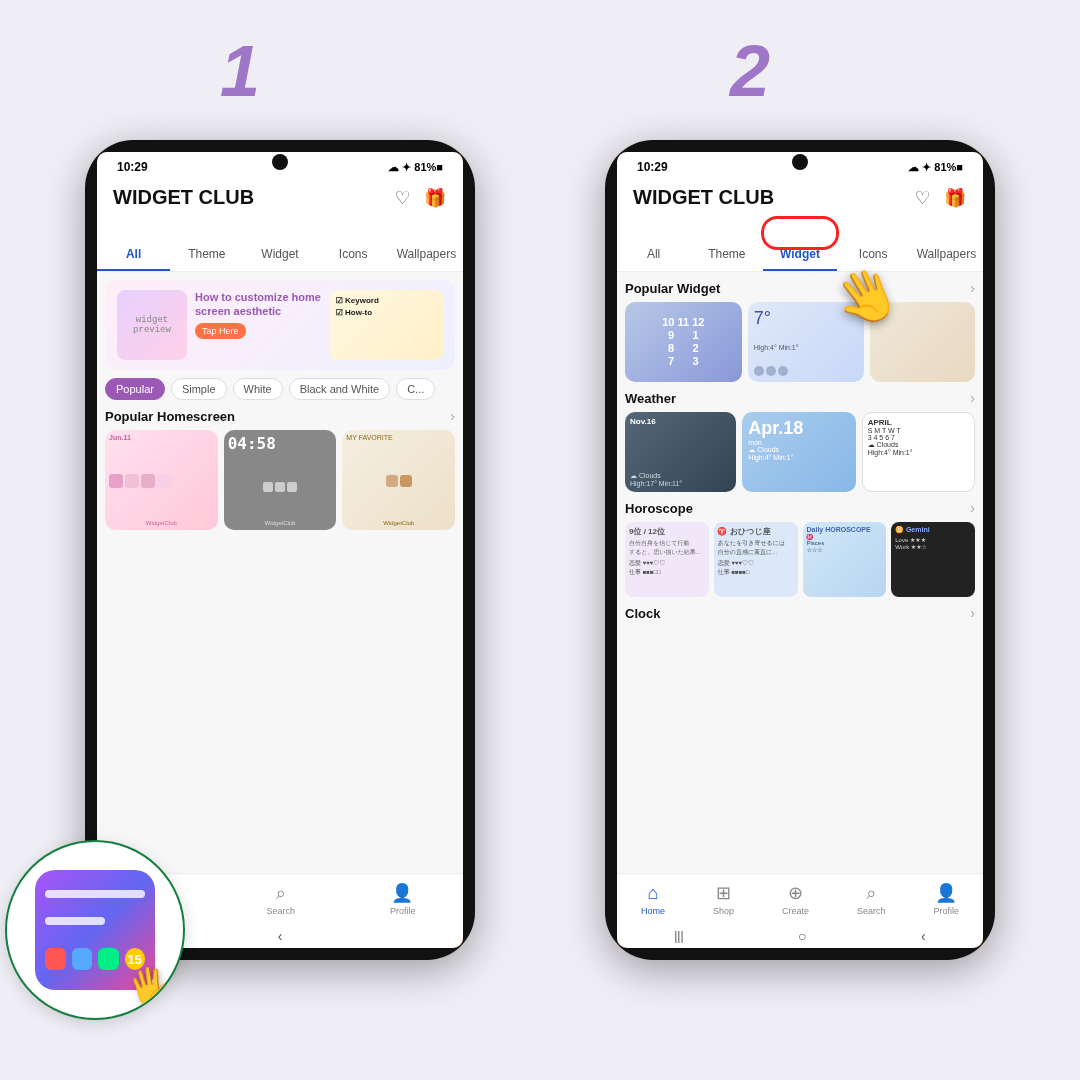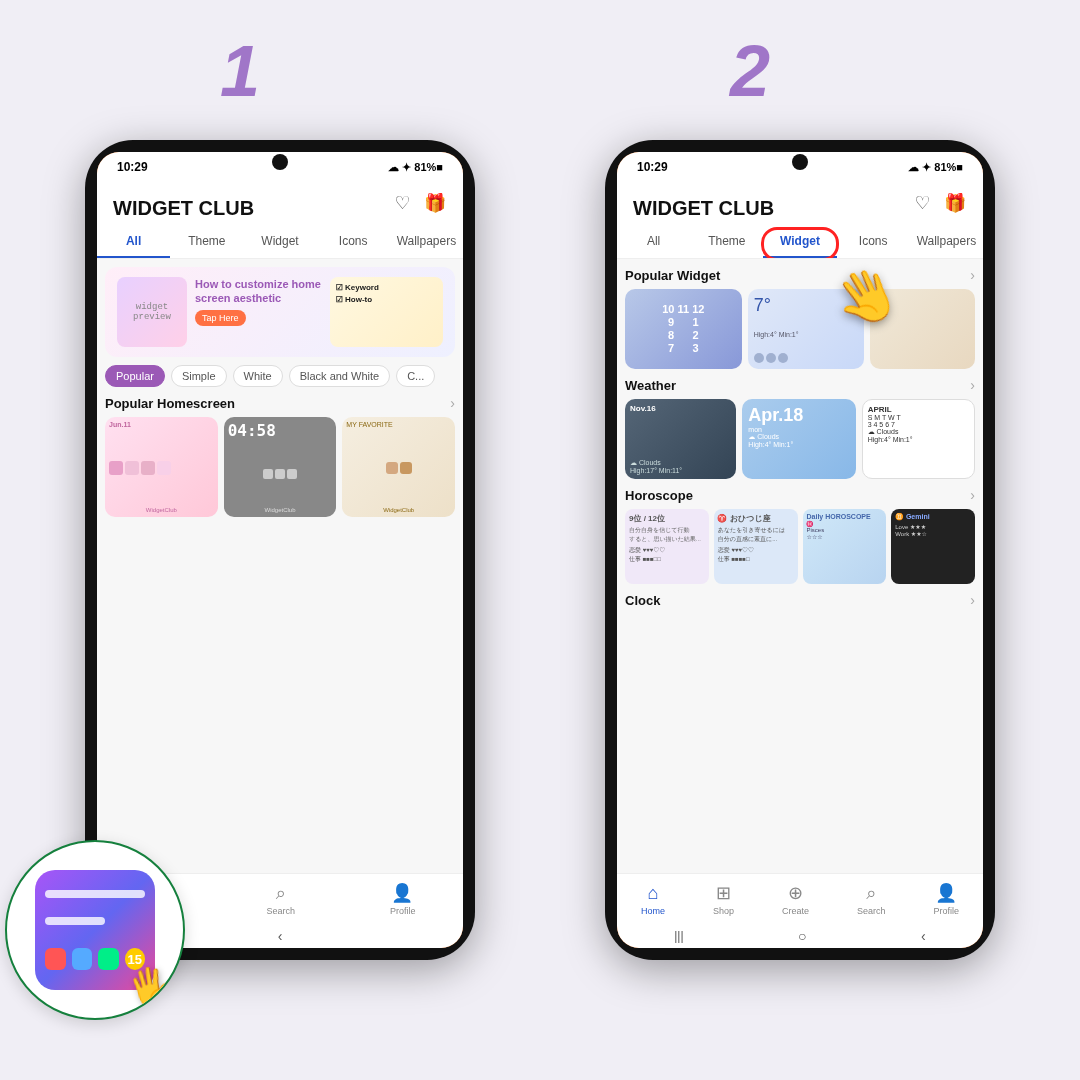--- a/index.html
+++ b/index.html
@@ -47,21 +47,21 @@
       border-radius: 48px;
       padding: 12px;
       box-shadow: 0 10px 40px rgba(0,0,0,0.35);
       position: relative;
       overflow: hidden;
     }
     .phone-screen {
       width: 100%;
       height: 100%;
       background: #f97316;
-      border-radius: 22px;
+      border-radius: 10px;
       overflow: hidden;
       display: flex;
       flex-direction: column;
     }
     
     .status-bar {
       display: flex;
       justify-content: space-between;
       align-items: center;
       padding: 8px 20px 4px;
@@ -88,39 +88,39 @@
       display: flex;
       justify-content: space-between;
       align-items: center;
       padding: 8px 16px 6px;
       background: #fff;
     }
     .app-title {
       font-size: 20px;
       font-weight: 800;
       color: #111;
-      margin-top: 11px;
     }
     .header-icons { display: flex; gap: 14px; font-size: 18px; color: #555; }
     
     .tabs {
       display: flex;
       border-bottom: 1px solid #eee;
       background: #fff;
       overflow: hidden;
     }
     .tab {
       flex: 1;
       text-align: center;
       padding: 8px 2px;
       font-size: 12px;
       color: #555;
       white-space: nowrap;
       overflow: hidden;
       text-overflow: ellipsis;
+      margin-top: 24px;
     }
     .tab.active {
       color: #2255cc;
       border-bottom: 2.5px solid #2255cc;
       font-weight: 700;
     }
     .tab.highlighted {
       color: #2255cc;
       font-weight: 700;
     }

